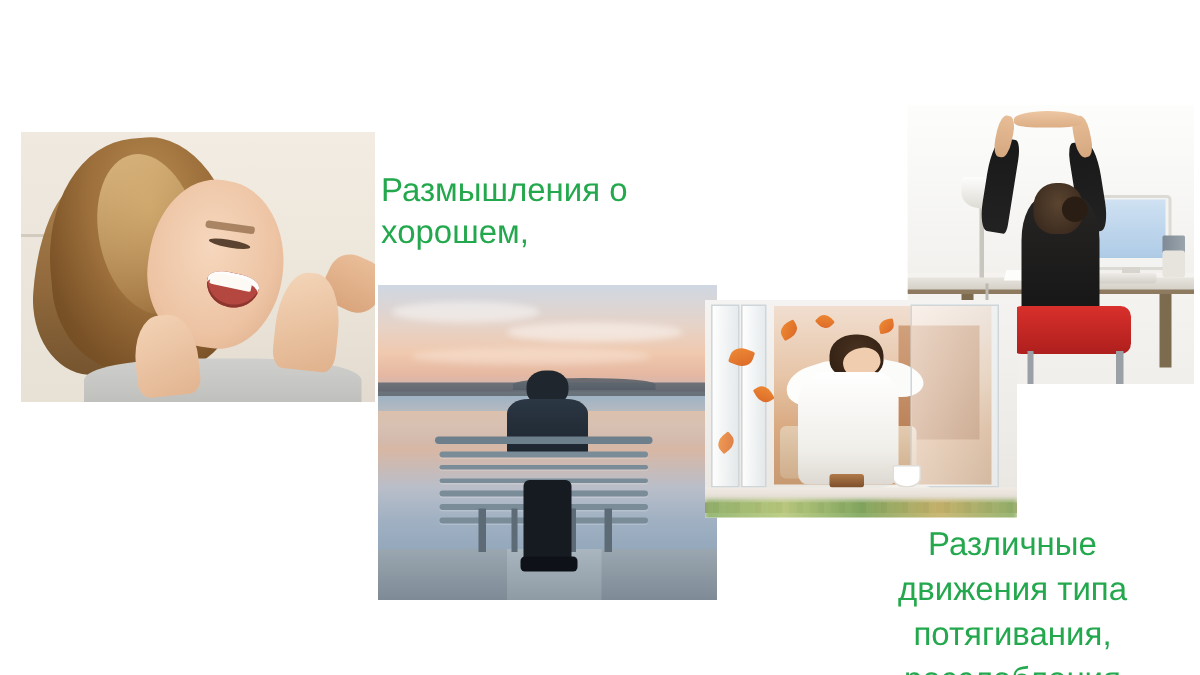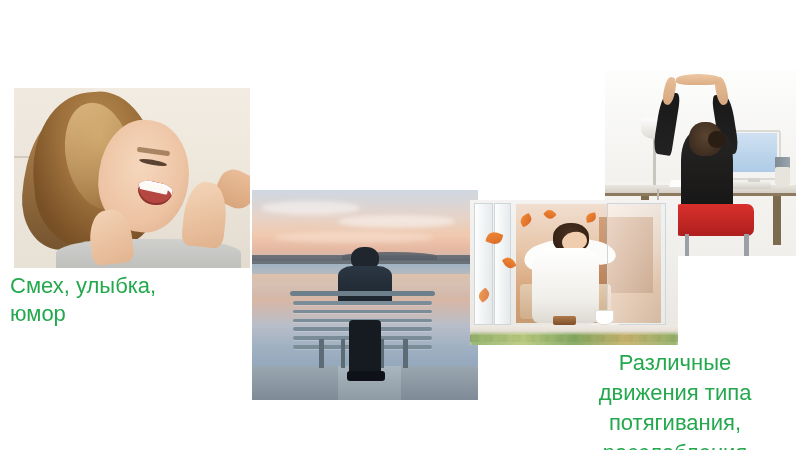--- a/index.html
+++ b/index.html
@@ -315,20 +315,20 @@
     <div class="sillEdge"></div>
     <div class="grass"></div>
     <div class="leaf lf1"></div>
     <div class="leaf lf2"></div>
     <div class="leaf lf3"></div>
     <div class="leaf lf4"></div>
     <div class="leaf lf5"></div>
     <div class="leaf lf6"></div>
   </div>
 
-  <div class="caption" id="cap-laugh">Смех, улыбка,
-юмор</div>
+  <div class="caption" id="cap-think">Размышления о
+хорошем,</div>
   <div class="caption" id="cap-move">Различные
 движения типа
 потягивания,
 расслабления</div>
 
 </div>
 
 </body></html>

